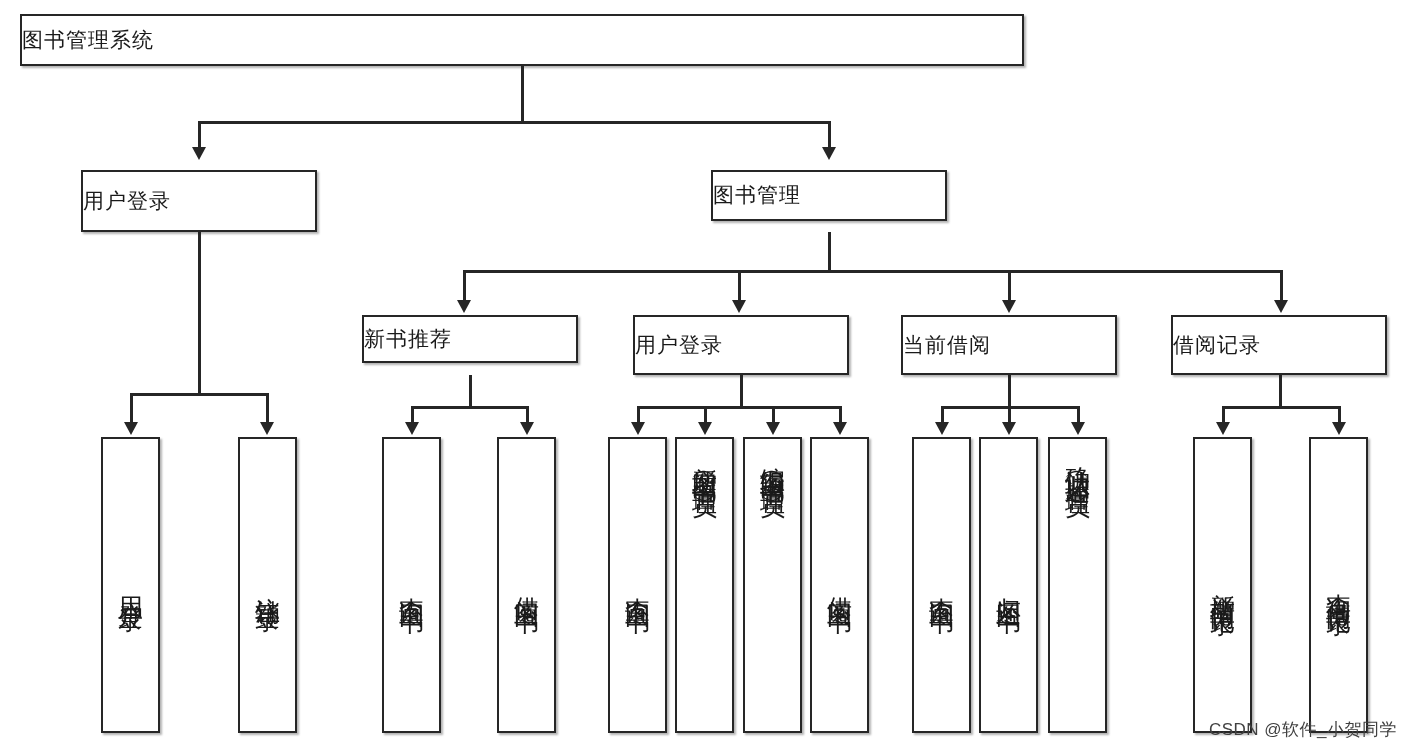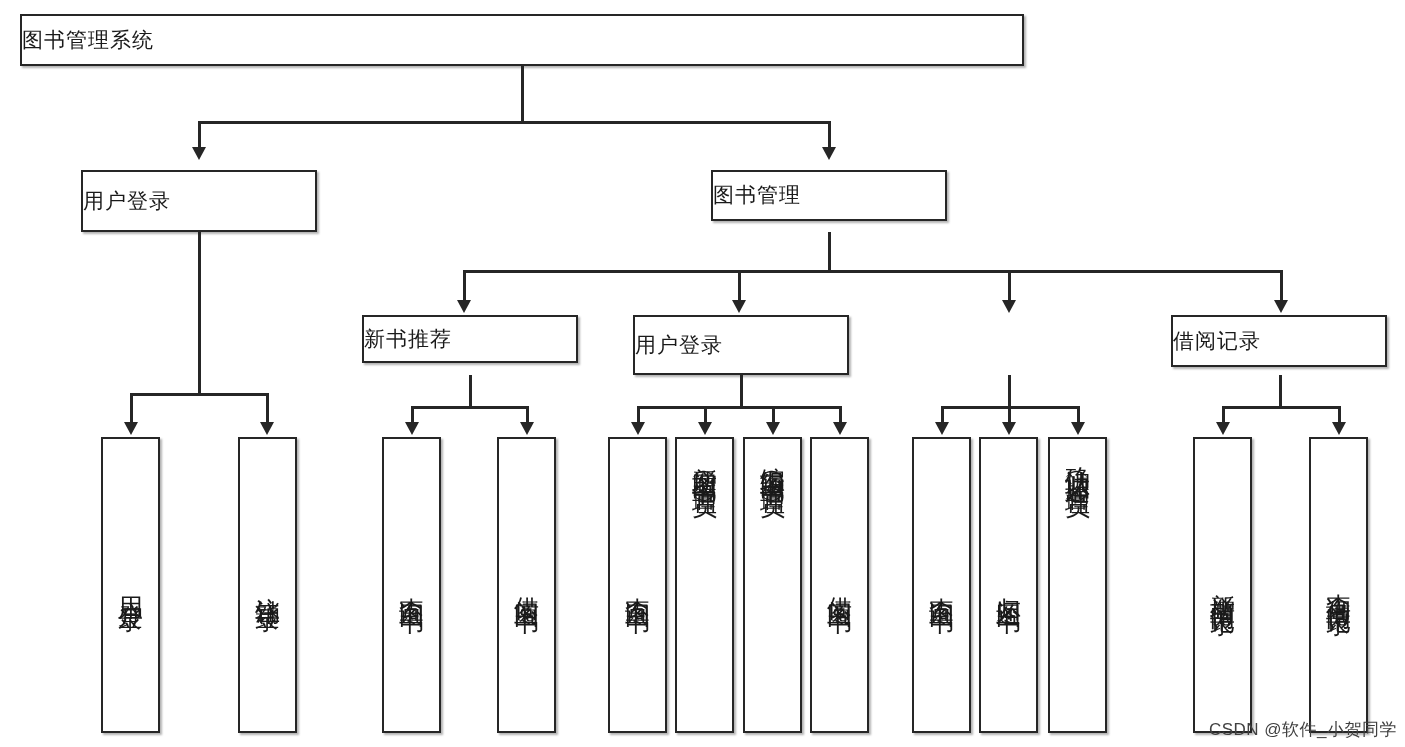--- a/index.html
+++ b/index.html
@@ -119,21 +119,24 @@
   <div class="arrow" style="left:1002px;top:300px;"></div>
   <div class="edge vline" style="left:1280px;top:270px;height:32px;"></div>
   <div class="arrow" style="left:1274px;top:300px;"></div>
 
   <div class="node" style="left:362px;top:315px;width:216px;height:48px;">
     <span class="label">新书推荐</span>
   </div>
   <div class="node" style="left:633px;top:315px;width:216px;height:60px;">
     <span class="label">用户登录</span>
   </div>
-  <div class="node" style="left:1171px;top:315px;width:216px;height:52px;">
+  <div class="node" style="left:901px;top:315px;width:216px;height:60px;">
+    <span class="label">当前借阅</span>
+  </div>
+  <div class="node" style="left:1171px;top:315px;width:216px;height:60px;">
     <span class="label">借阅记录</span>
   </div>
 
   <div class="edge vline" style="left:469px;top:375px;height:33px;"></div>
   <div class="edge hline" style="left:412px;top:406px;width:115px;"></div>
   <div class="edge vline" style="left:411px;top:406px;height:18px;"></div>
   <div class="arrow" style="left:405px;top:422px;"></div>
   <div class="edge vline" style="left:526px;top:406px;height:18px;"></div>
   <div class="arrow" style="left:520px;top:422px;"></div>
 

